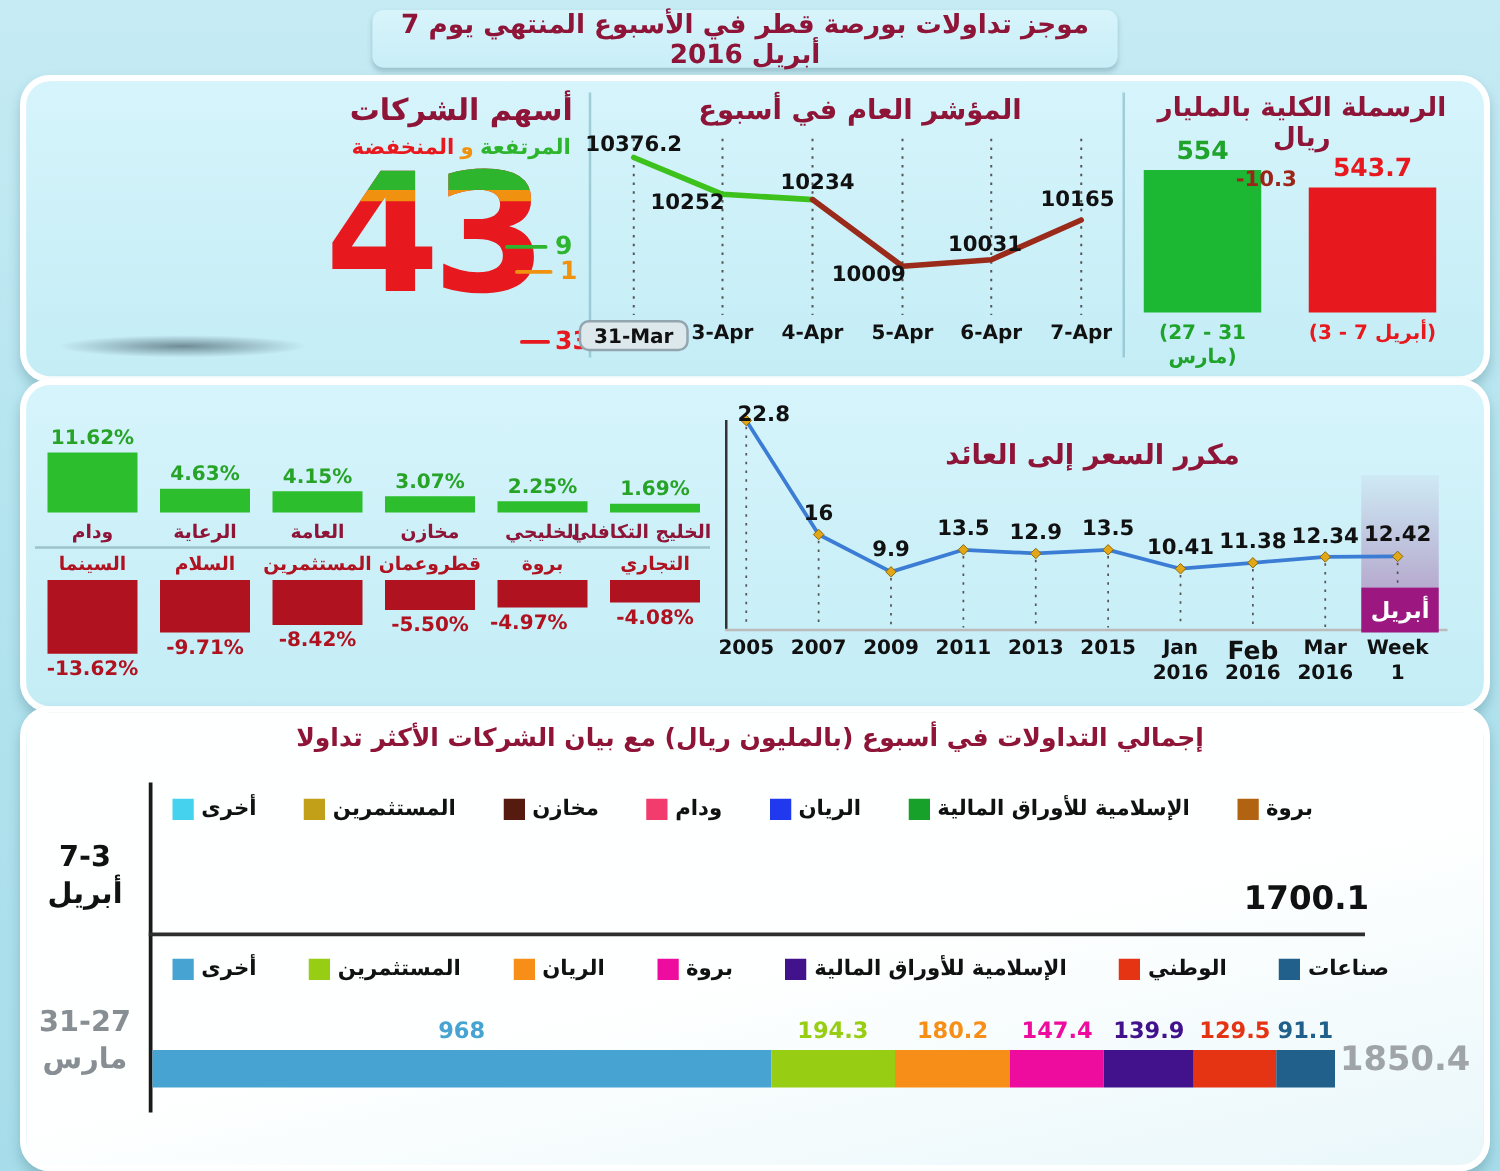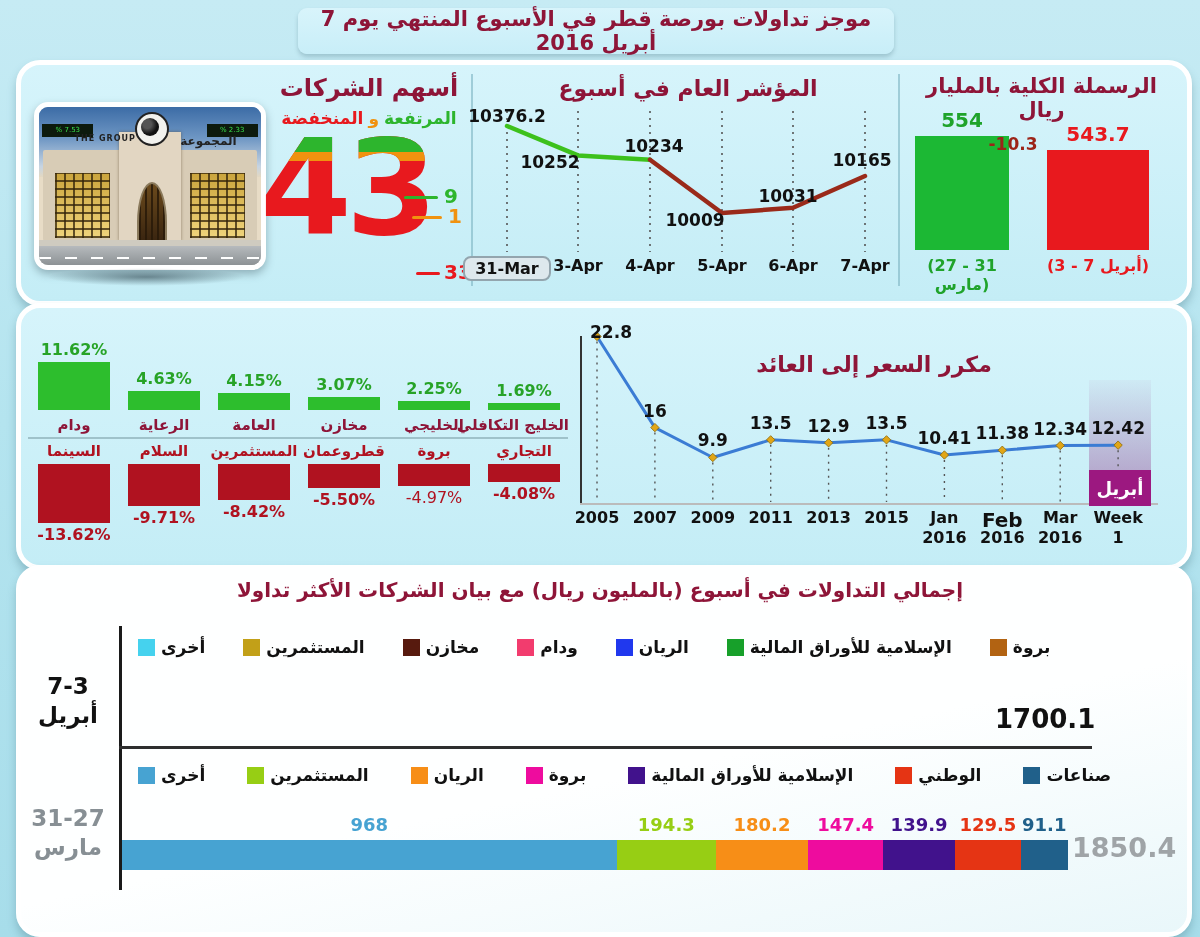--- a/index.html
+++ b/index.html
@@ -84,39 +84,20 @@
 <body>
 
 <div id="page">
 
   <div id="header-banner">
     <div class="t ttl" dir="rtl">موجز تداولات بورصة قطر في الأسبوع المنتهي يوم 7 أبريل 2016</div>
   </div>
 
   <div class="panel" id="panel1" style="left:16px;top:60px;width:1166px;height:236px;"></div>
 
-  <div class="abs" id="photo">
-    <div class="sky"></div>
-    <div class="ground"></div>
-    <div class="bld"></div>
-    <div class="tower"></div>
-    <div class="win wl"></div>
-    <div class="win wr"></div>
-    <div class="door"></div>
-    <div class="tick tl">% 7.53</div>
-    <div class="tick tr">% 2.33</div>
-    <div class="sign en">THE GROUP</div>
-    <div class="sign arx" dir="rtl">المجموعة</div>
-    <div class="logo">
-        <div class="g"></div>
-      </div>
-    <div class="walk"></div>
-    <div class="road"></div>
-    <div class="dash"></div>
-  </div>
   <div class="abs" id="photo-shadow"></div>
 
   <div class="abs" id="companies">
     <div class="abs t1 ttl" dir="rtl">أسهم الشركات</div>
     <div class="abs t2" dir="rtl">
       <span class="w-up">المرتفعة</span>
       <span class="w-and">و</span>
       <span class="w-dn">المنخفضة</span>
     </div>
     <div class="big43">
@@ -205,21 +186,21 @@
       <div style="left: 108px; top: 158px; width: 72px; height: 42px; position: absolute; background: rgb(176, 18, 32);"></div>
       <div dir="ltr" style="left: 99px; top: 202px; position: absolute; width: 90px; text-align: center; font-size: 16px; font-weight: bold; color: rgb(176, 18, 32);">-9.71%</div>
       <div dir="rtl" style="left: 189px; top: 136px; position: absolute; width: 90px; text-align: center; font-size: 15px; font-weight: bold; white-space: nowrap; color: rgb(176, 18, 32);">المستثمرين</div>
       <div style="left: 198px; top: 158px; width: 72px; height: 36px; position: absolute; background: rgb(176, 18, 32);"></div>
       <div dir="ltr" style="left: 189px; top: 196px; position: absolute; width: 90px; text-align: center; font-size: 16px; font-weight: bold; color: rgb(176, 18, 32);">-8.42%</div>
       <div dir="rtl" style="left: 279px; top: 136px; position: absolute; width: 90px; text-align: center; font-size: 15px; font-weight: bold; white-space: nowrap; color: rgb(176, 18, 32);">قطروعمان</div>
       <div style="left: 288px; top: 158px; width: 72px; height: 24px; position: absolute; background: rgb(176, 18, 32);"></div>
       <div dir="ltr" style="left: 279px; top: 184px; position: absolute; width: 90px; text-align: center; font-size: 16px; font-weight: bold; color: rgb(176, 18, 32);">-5.50%</div>
       <div dir="rtl" style="left: 369px; top: 136px; position: absolute; width: 90px; text-align: center; font-size: 15px; font-weight: bold; white-space: nowrap; color: rgb(176, 18, 32);">بروة</div>
       <div style="left: 378px; top: 158px; width: 72px; height: 22px; position: absolute; background: rgb(176, 18, 32);"></div>
-      <div dir="ltr" style="left: 369px; top: 182px; position: absolute; width: 90px; text-align: center; font-size: 16px; font-weight: normal; color: rgb(176, 18, 32);">-4.97%</div>
+      <div dir="ltr" style="left: 358px; top: 182px; position: absolute; width: 90px; text-align: center; font-size: 16px; font-weight: bold; color: rgb(176, 18, 32);">-4.97%</div>
       <div dir="rtl" style="left: 459px; top: 136px; position: absolute; width: 90px; text-align: center; font-size: 15px; font-weight: bold; white-space: nowrap; color: rgb(176, 18, 32);">التجاري</div>
       <div style="left: 468px; top: 158px; width: 72px; height: 18px; position: absolute; background: rgb(176, 18, 32);"></div>
       <div dir="ltr" style="left: 459px; top: 178px; position: absolute; width: 90px; text-align: center; font-size: 16px; font-weight: bold; color: rgb(176, 18, 32);">-4.08%</div>
     </div>
 
   <div class="abs" id="pe-chart" style="left:572px;top:306px;width:604px;height:250px;">
     <div class="abs chart-title ttl" dir="rtl" style="top:10px;margin-top:36px;">مكرر السعر إلى العائد</div>
   <div style="left: 517px; top: 74px; width: 62px; height: 90px; position: absolute; background: linear-gradient(rgba(155, 80, 150, 0.05), rgba(150, 60, 140, 0.38));"></div>
       <div style="left: 8px; top: 30px; width: 2px; height: 168px; position: absolute; background: rgb(51, 51, 51);"></div>
       <div style="left: 8px; top: 197px; width: 578px; height: 1.5px; position: absolute; background: rgb(187, 187, 187);"></div>

